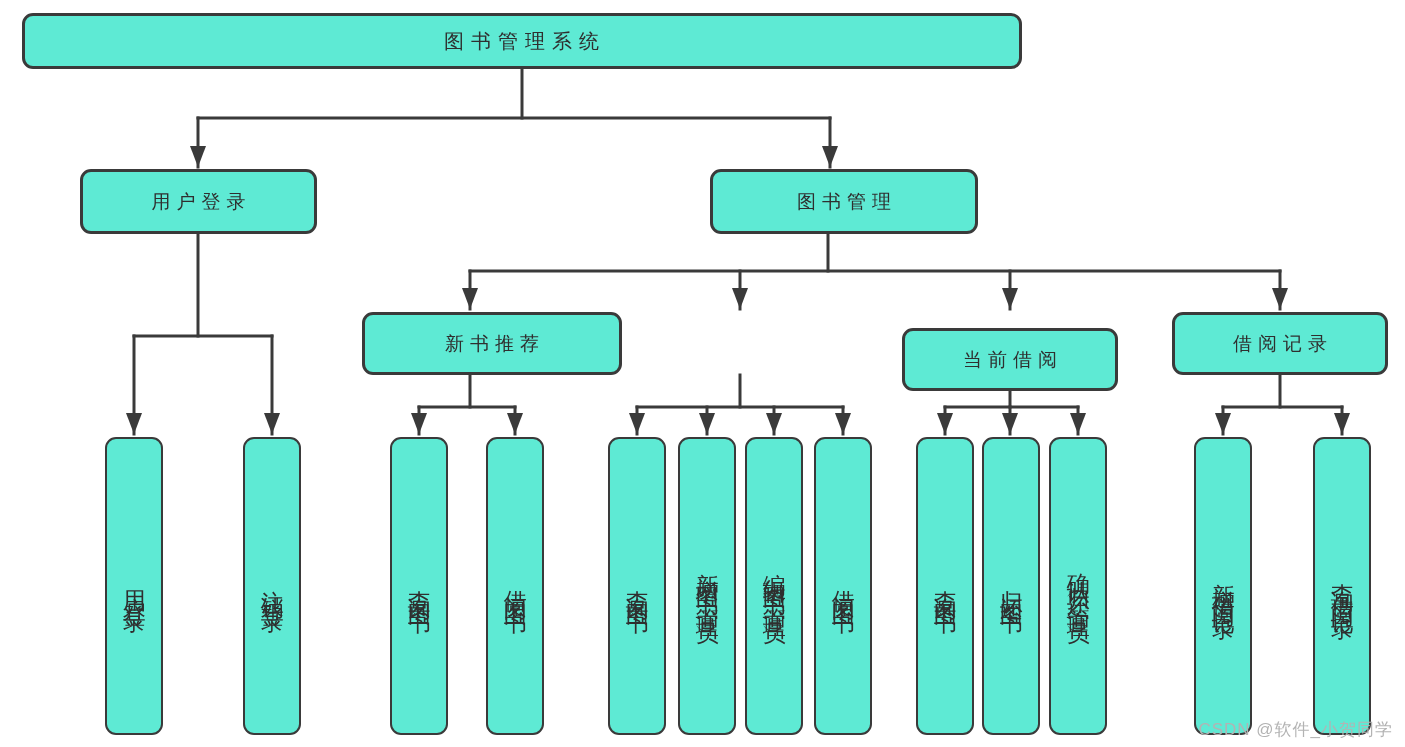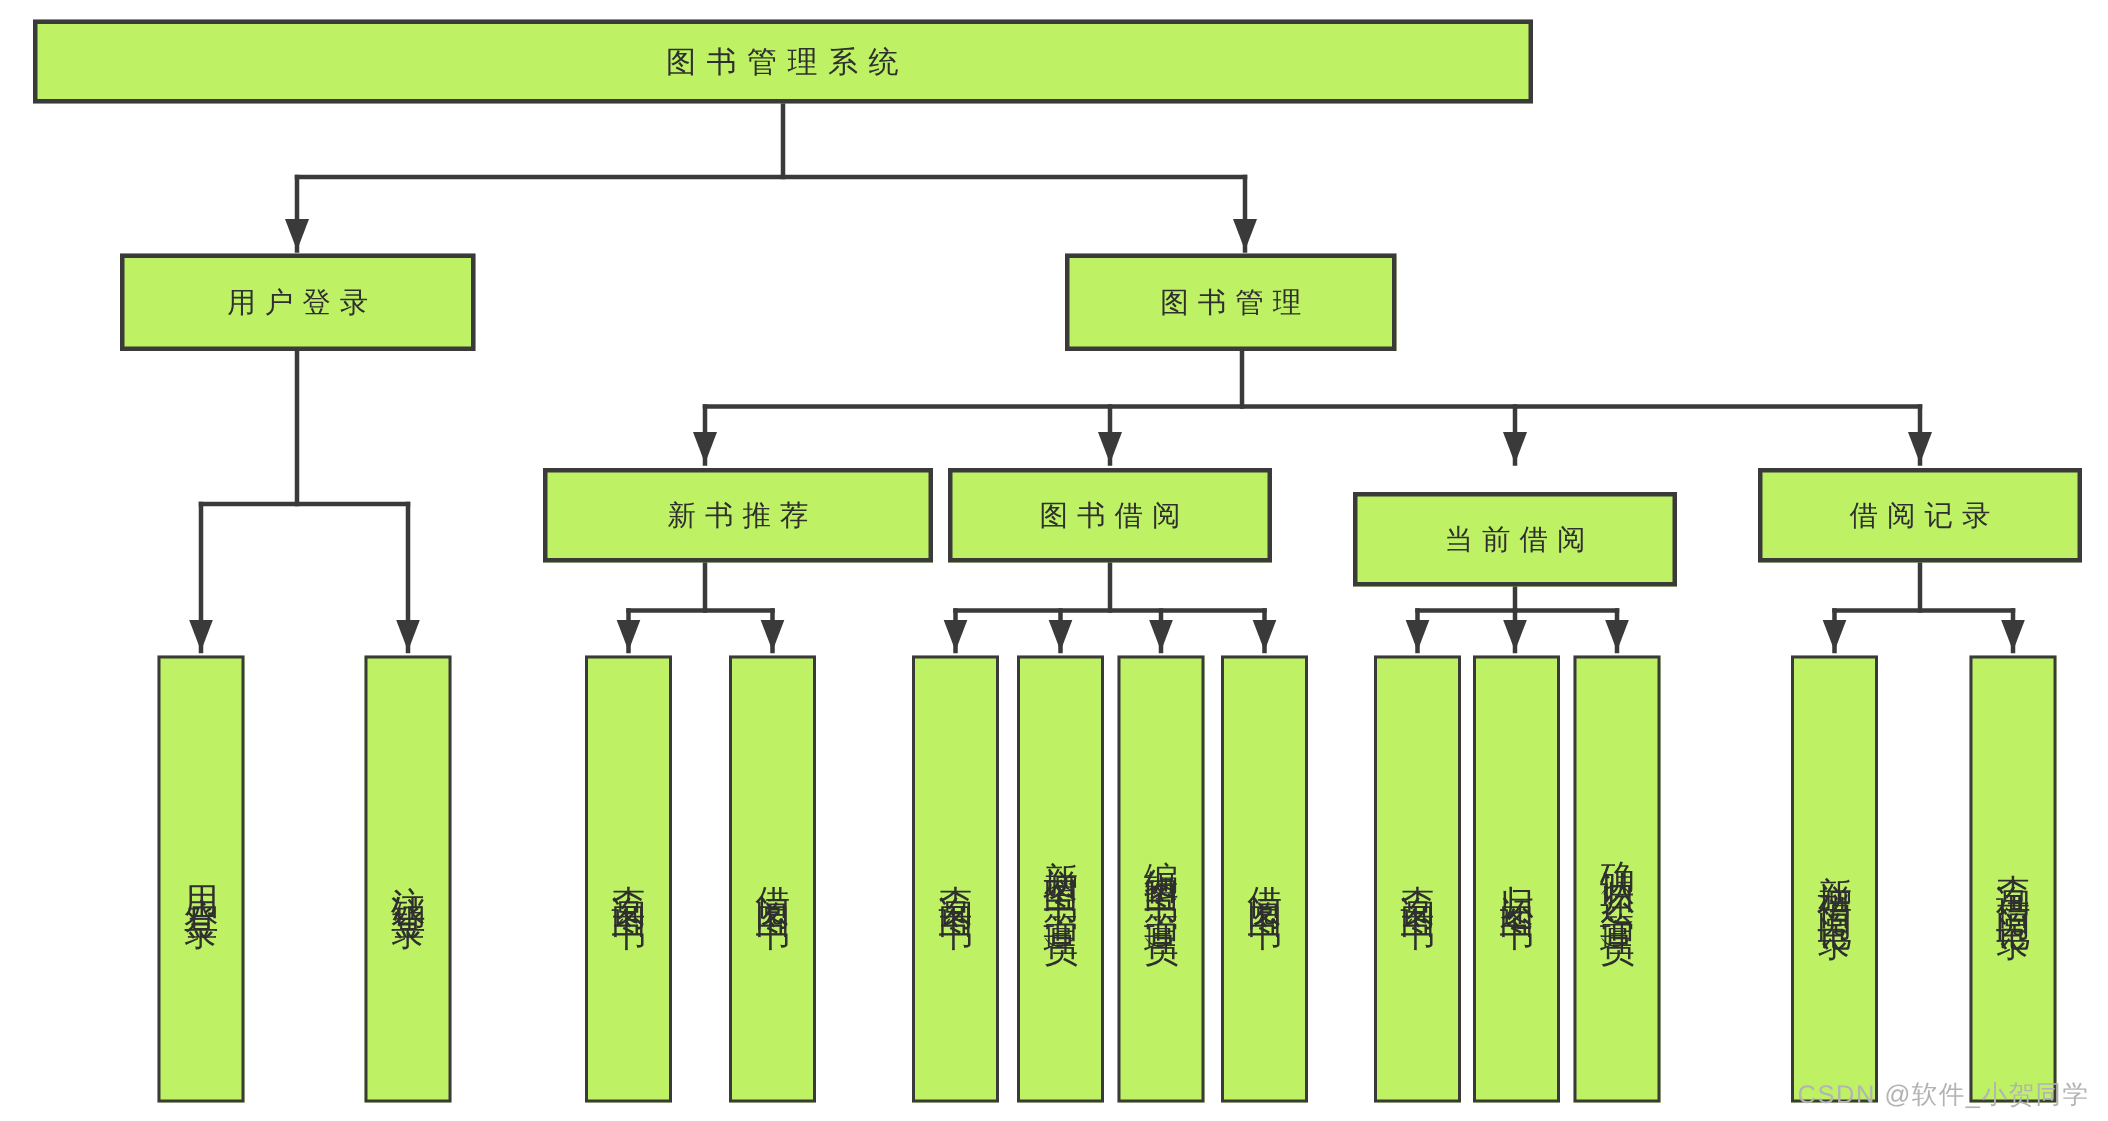--- a/index.html
+++ b/index.html
@@ -18,23 +18,24 @@
     width:1405px;height:747px;
     background:#ffffff;
     overflow:hidden;
   }
   .connectors{
     position:absolute;left:0;top:0;width:1405px;height:747px;
     z-index:1;
   }
   .node{
     position:absolute;
-    background:#bef264;
+    background:#5eead4;
     display:flex;align-items:center;justify-content:center;
     z-index:2;
+    border-radius:11px;
   }
   .hbox{
     border:3px solid var(--line);
   }
   .hbox .label{
     font-size:19px;
     letter-spacing:6px;
     text-indent:6px;
     white-space:nowrap;
     color:var(--text);
@@ -134,30 +135,27 @@
     </g>
   </svg>
 
   <div class="node hbox root" style="left:22px;top:13px;width:1000px;height:56px">
     <span class="label">图书管理系统</span>
   </div>
 
   <div class="node hbox" style="left:80px;top:169px;width:237px;height:65px">
     <span class="label">用户登录</span>
   </div>
-  <div class="node hbox" style="left:710px;top:169px;width:221px;height:65px">
+  <div class="node hbox" style="left:710px;top:169px;width:268px;height:65px">
     <span class="label">图书管理</span>
   </div>
 
   <div class="node hbox" style="left:362px;top:312px;width:260px;height:63px">
     <span class="label">新书推荐</span>
   </div>
-  <div class="node hbox" style="left:632px;top:312px;width:216px;height:63px">
-    <span class="label">图书借阅</span>
-  </div>
   <div class="node hbox" style="left:902px;top:328px;width:216px;height:63px">
     <span class="label">当前借阅</span>
   </div>
   <div class="node hbox" style="left:1172px;top:312px;width:216px;height:63px">
     <span class="label">借阅记录</span>
   </div>
 
   <div class="node vbox" style="left:105px">
     <span class="label">用户登录</span>
   </div>

